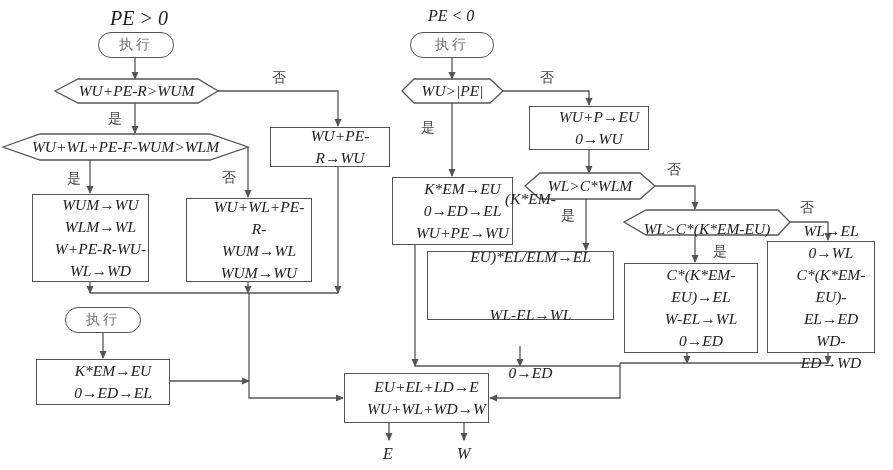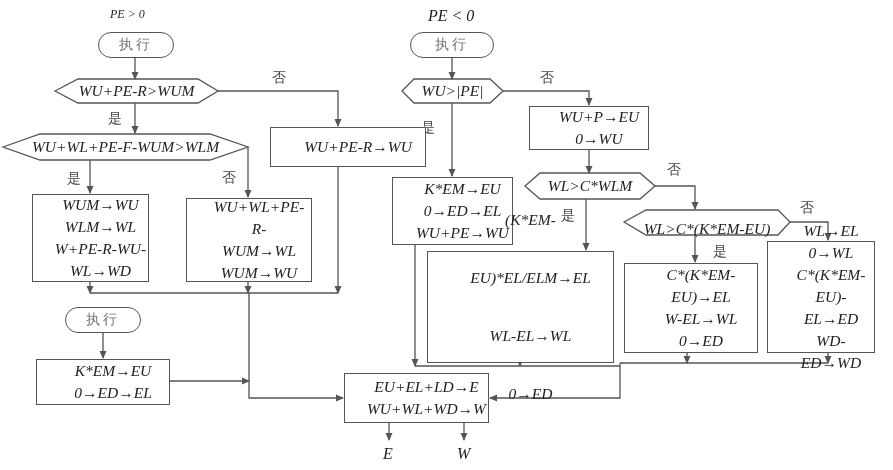--- a/index.html
+++ b/index.html
@@ -62,21 +62,21 @@
     <line x1="687" y1="353" x2="687" y2="363" marker-end="url(#ah)"></line>
     <line x1="828" y1="353" x2="828" y2="363" marker-end="url(#ah)"></line>
     <polyline points="620,363 828,363"></polyline>
     <polyline points="620,363 620,398 490,398" marker-end="url(#ah)"></polyline>
 
     <line x1="389" y1="423" x2="389" y2="440" marker-end="url(#ah)"></line>
     <line x1="464" y1="423" x2="464" y2="440" marker-end="url(#ah)"></line>
   </g>
 </svg>
 
-<div class="lbl it" style="left:110px;top:8px;font-size:12px;">PE &gt; 0</div>
+<div class="lbl it" style="left:110px;top:8px;font-size:20px;">PE &gt; 0</div>
 <div class="lbl it" style="left:428px;top:8px;font-size:16px;">PE &lt; 0</div>
 
 <div class="term" style="left:98px;top:32px;width:76px;height:26px;">执行</div>
 <div class="term" style="left:410px;top:32px;width:84px;height:26px;">执行</div>
 <div class="term" style="left:65px;top:307px;width:76px;height:26px;">执行</div>
 
 <div class="dtext" style="left:55px;top:79px;width:163px;height:24px;">WU+PE-R&gt;WUM</div>
 <div class="dtext" style="left:3px;top:134px;width:245px;height:26px;">WU+WL+PE-F-WUM&gt;WLM</div>
 <div class="dtext" style="left:402px;top:79px;width:101px;height:24px;">WU&gt;|PE|</div>
 <div class="dtext" style="left:525px;top:173px;width:130px;height:26px;">WL&gt;C*WLM</div>
@@ -97,38 +97,38 @@
   <div>WUM→WU</div>
   <div>WLM→WL</div>
   <div>W+PE-R-WU-</div>
   <div>WL→WD</div>
 </div>
 <div class="box" style="left:186px;top:198px;width:126px;height:84px;">
   <div>WU+WL+PE-R-</div>
   <div>WUM→WL</div>
   <div>WUM→WU</div>
 </div>
-<div class="box" style="left:270px;top:127px;width:156px;height:40px;">
+<div class="box" style="left:270px;top:127px;width:120px;height:40px;">
   <div>WU+PE-R→WU</div>
 </div>
 <div class="box" style="left:36px;top:359px;width:134px;height:46px;">
   <div>K*EM→EU</div>
   <div>0→ED→EL</div>
 </div>
 
 <div class="box" style="left:392px;top:177px;width:121px;height:68px;">
   <div>K*EM→EU</div>
   <div>0→ED→EL</div>
   <div>WU+PE→WU</div>
 </div>
 <div class="box" style="left:529px;top:106px;width:120px;height:44px;">
   <div>WU+P→EU</div>
   <div>0→WU</div>
 </div>
-<div class="box" style="left:427px;top:251px;width:187px;height:112px;gap:36px;">
+<div class="box" style="left:427px;top:251px;width:187px;height:69px;gap:36px;">
   <div>(K*EM-</div>
   <div>EU)*EL/ELM→EL</div>
   <div>WL-EL→WL</div>
   <div>0→ED</div>
 </div>
 <div class="box" style="left:624px;top:263px;width:134px;height:90px;">
   <div>C*(K*EM-</div>
   <div>EU)→EL</div>
   <div>W-EL→WL</div>
   <div>0→ED</div>

